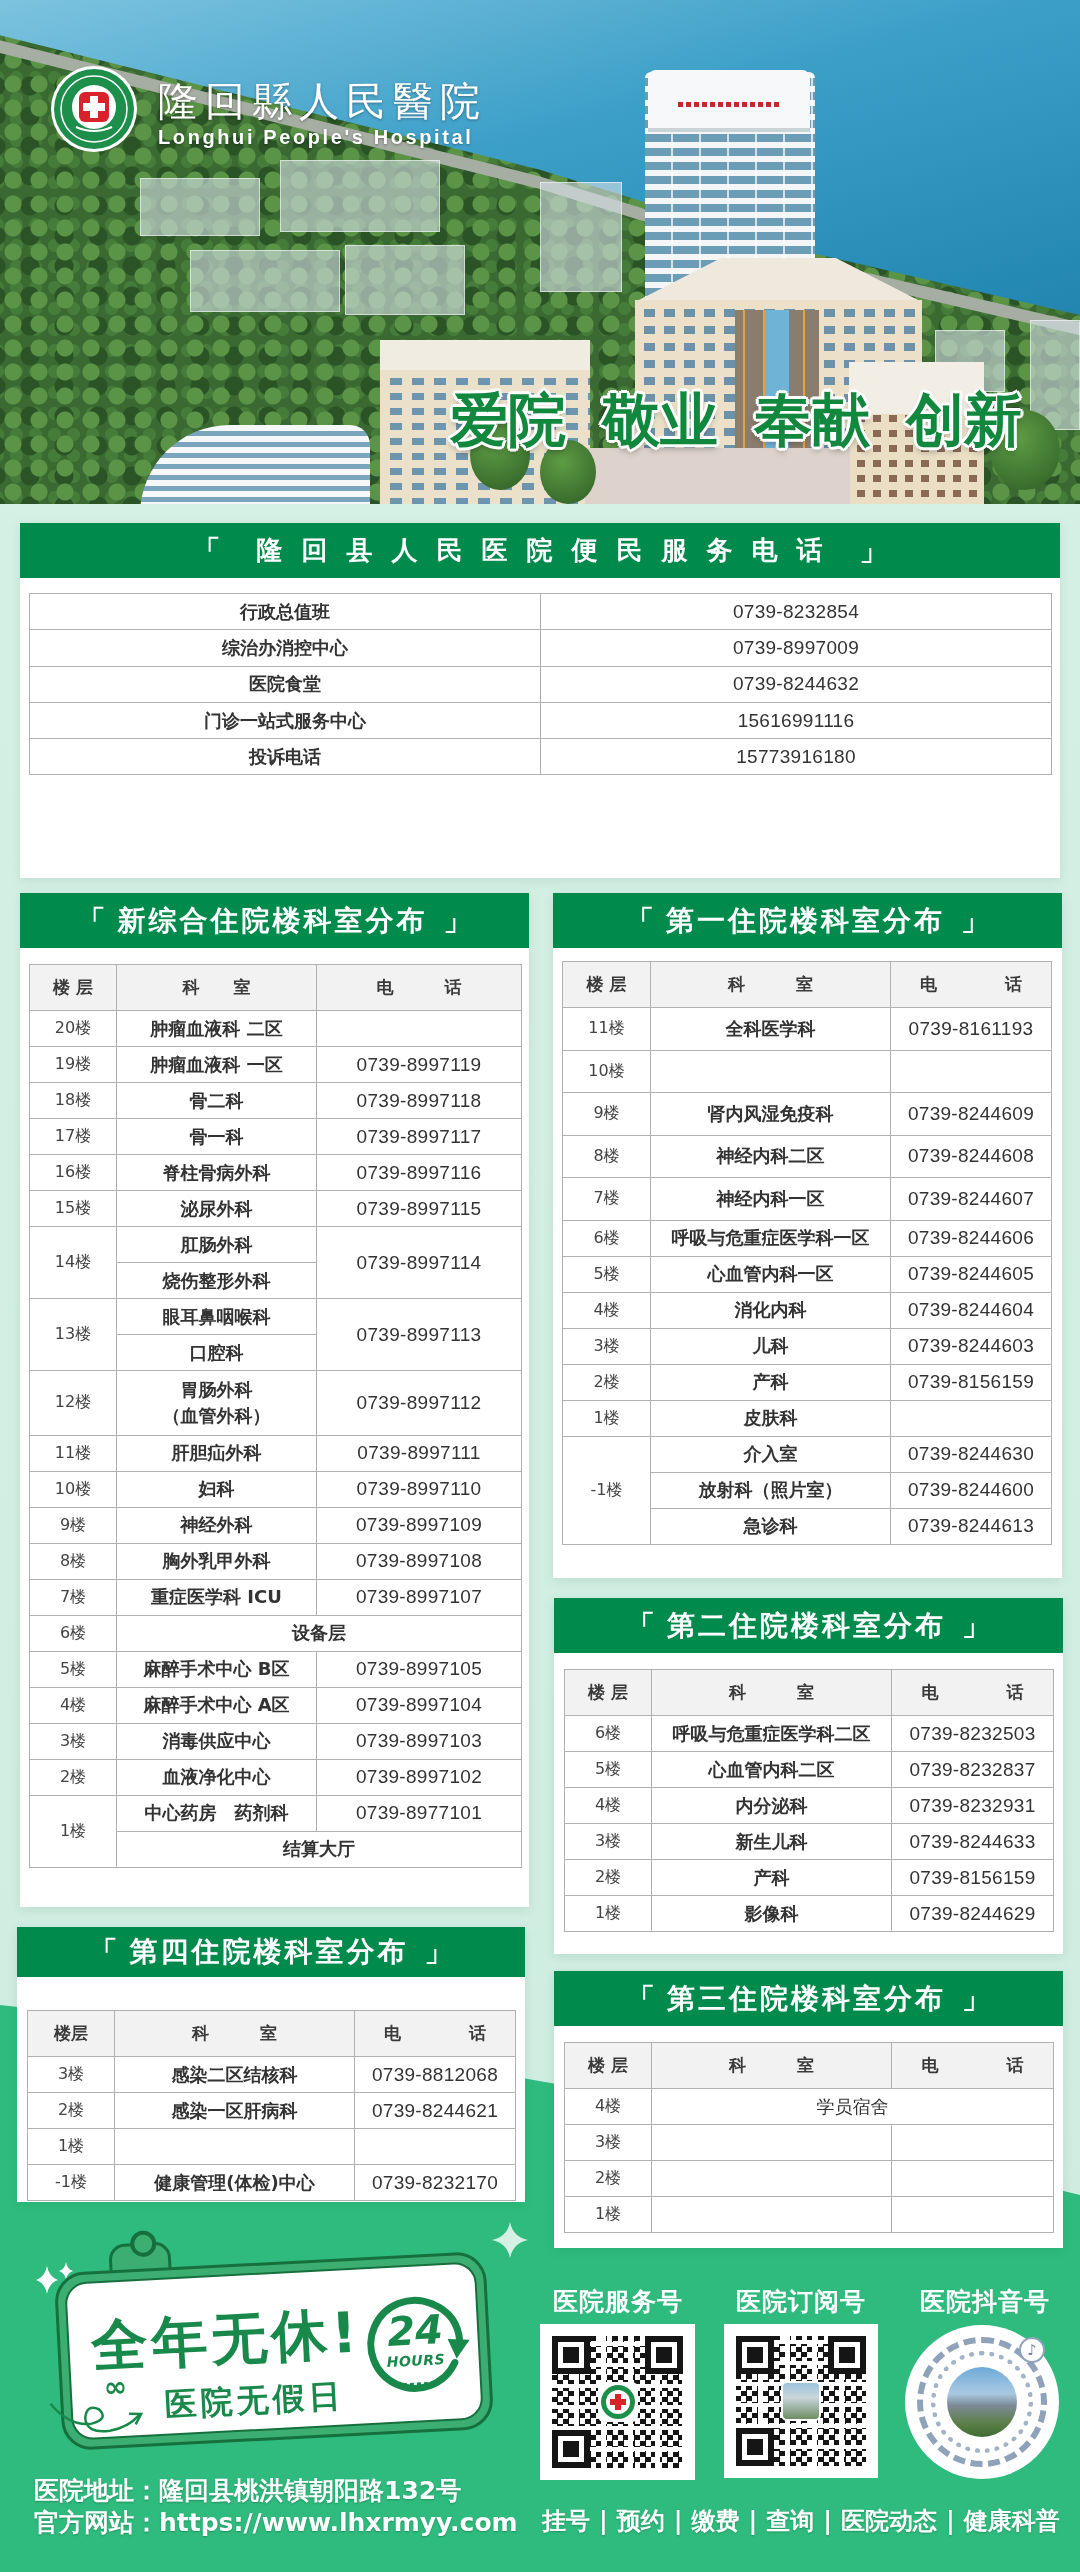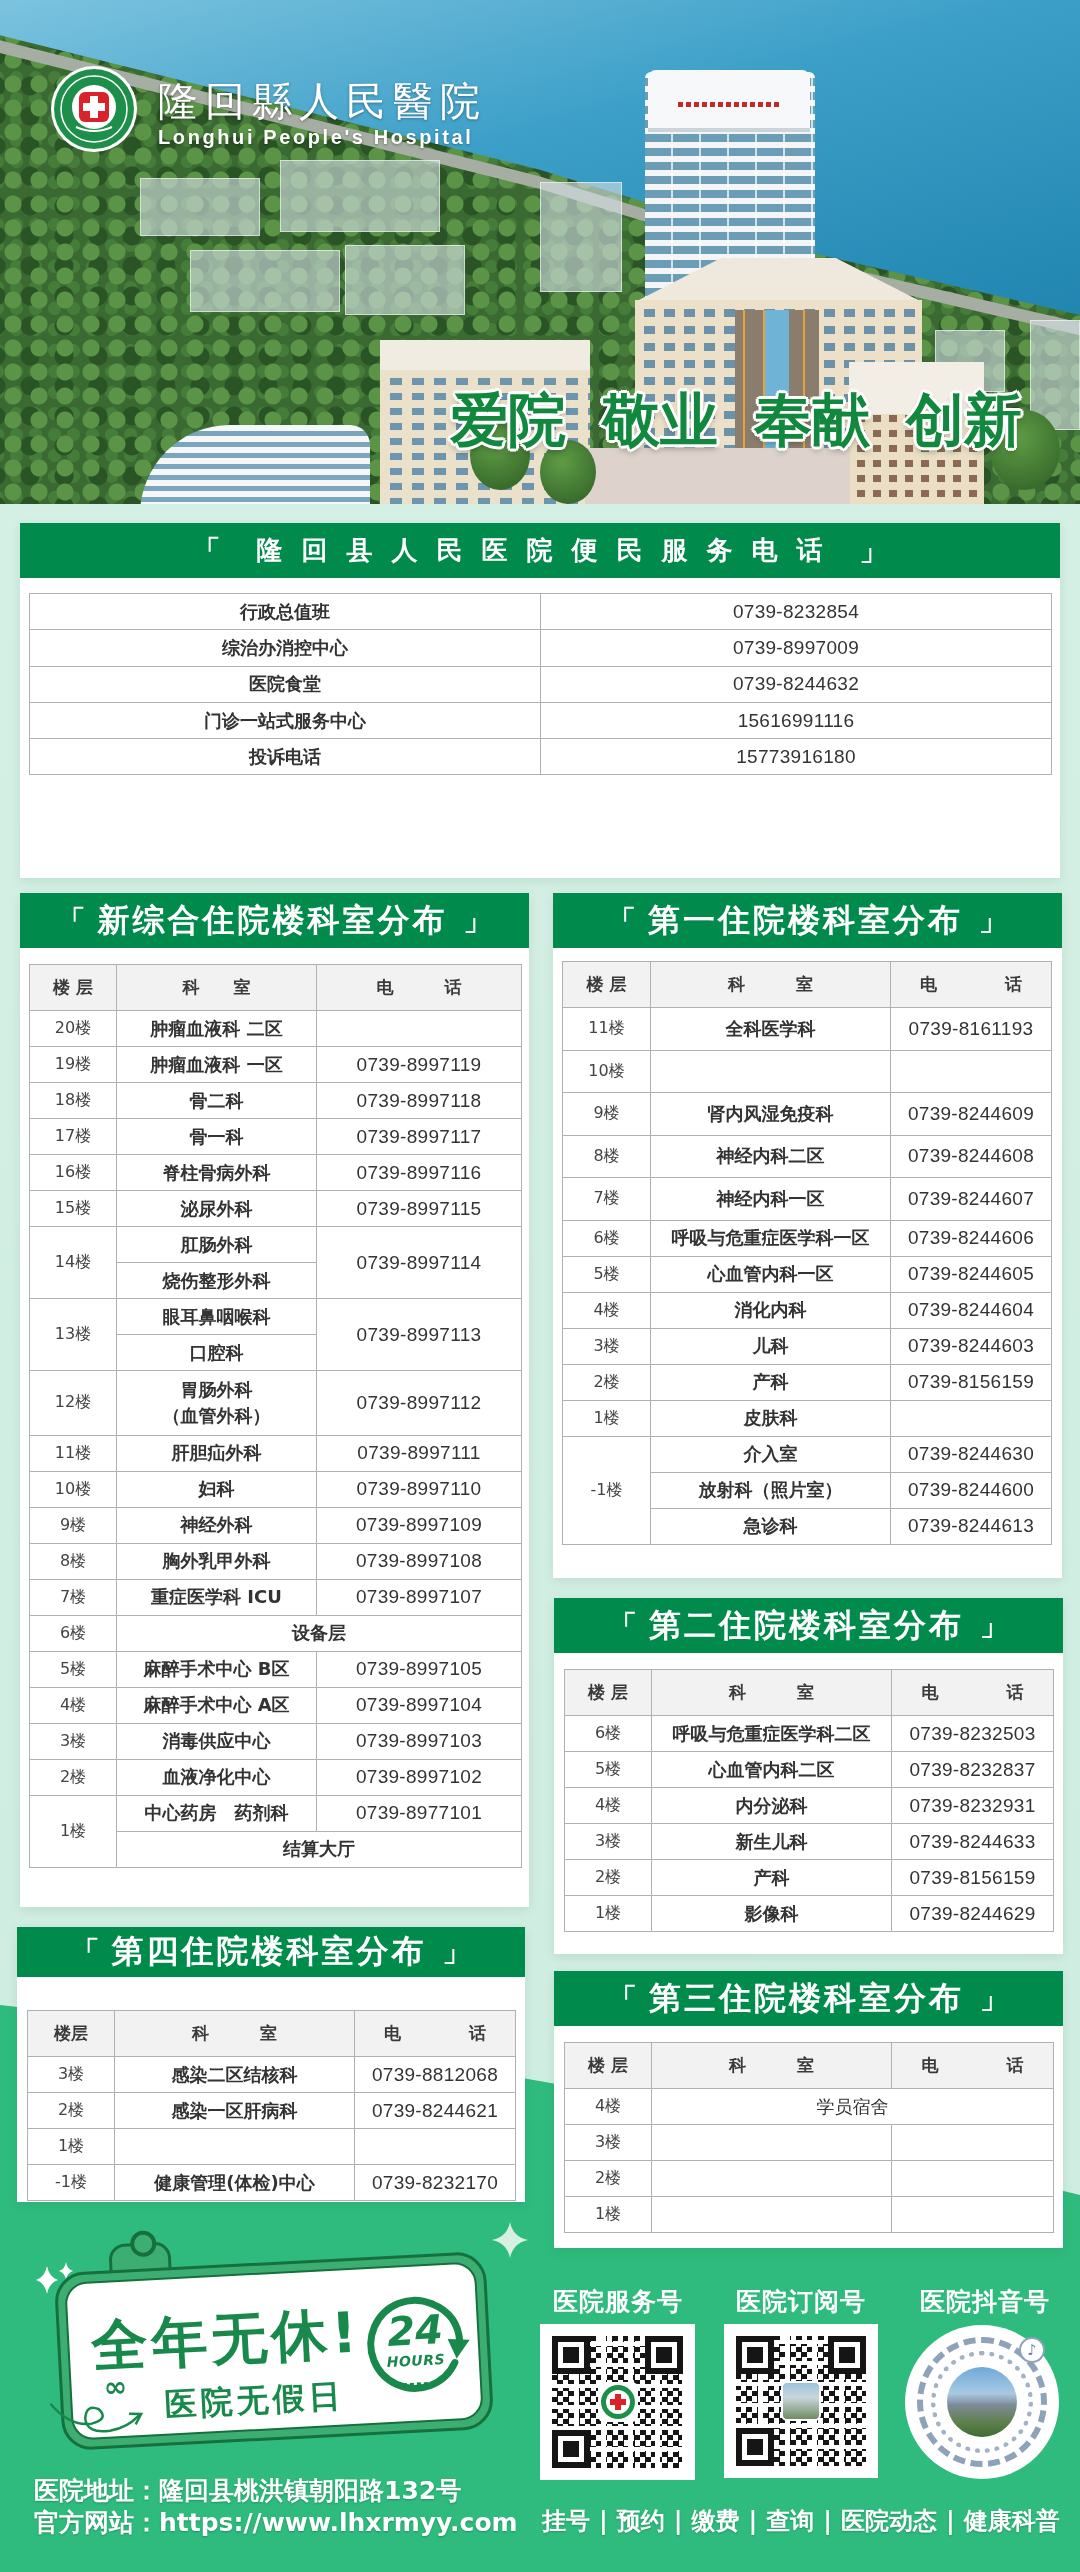--- a/index.html
+++ b/index.html
@@ -93,21 +93,21 @@
   }
   .slogan span:last-child { margin-right: 16px; }
 
   
   .panel { position: absolute; background: #fff; box-shadow: 0 3px 10px rgba(0, 90, 50, 0.10); }
   .panel-header {
     position: absolute; left: 0; top: 0; right: 0; height: 55px; background: #008a4b; color: #fff;
     display: flex; align-items: center; justify-content: center; font-weight: bold; white-space: nowrap;
   }
   .panel-header .br { font-size: 28px; }
-  .panel-header .ttl { font-size: 32px; letter-spacing: 3px; margin: 0 16px 0 12px; }
+  .panel-header .ttl { font-size: 28px; letter-spacing: 3px; margin: 0 16px 0 12px; }
   .panel-header.main .ttl { font-size: 26px; letter-spacing: 19px; margin: 0 18px 0 36px; }
 
   .tbl { position: absolute; border-collapse: collapse; table-layout: fixed; }
   .tbl th, .tbl td { border: 1.5px solid #b1b1b1; text-align: center; vertical-align: middle; padding: 0; color: #333; white-space: nowrap; }
   .tbl th { background: #f2f2f2; font-size: 17px; font-weight: bold; height: 46px; color: #3a3a3a; }
   .tbl td { height: 36px; }
   .tbl tr.r44 td { height: 42.5px; }
   .tbl tr.r66 td { height: 64.5px; }
   .tbl tr.r378 td { height: 36.3px; }
   .tbl td.floor { font-size: 16px; color: #444; }

